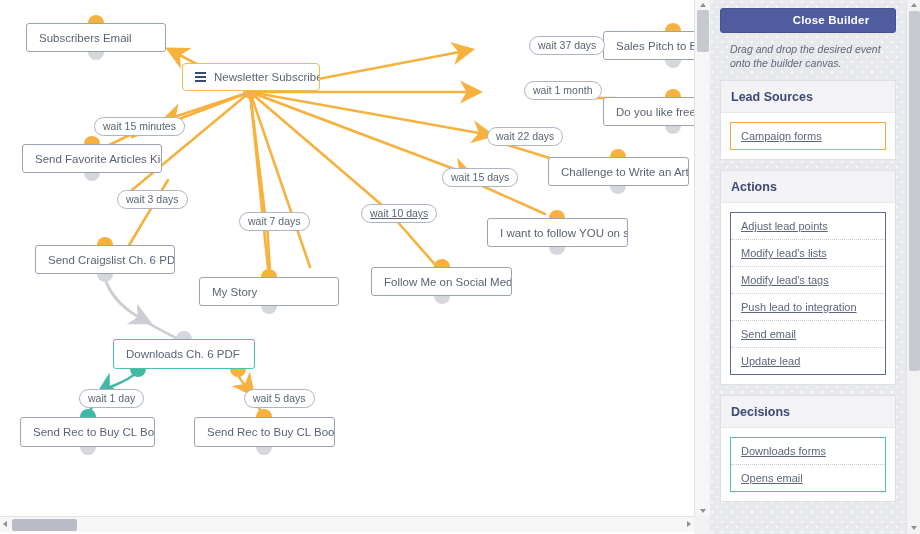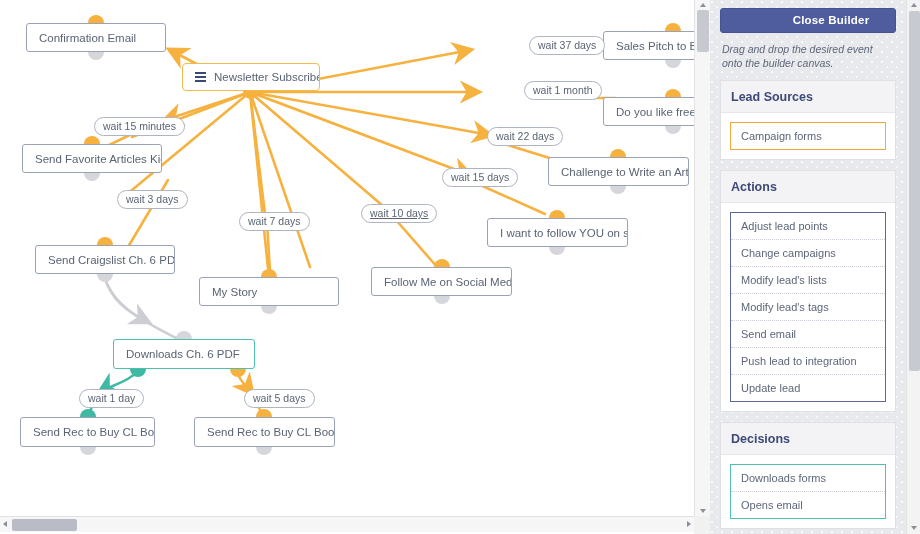--- a/index.html
+++ b/index.html
@@ -157,21 +157,21 @@
     color: #ffffff;
     font-size: 11.5px;
     font-weight: bold;
     text-align: center;
     line-height: 23px;
     cursor: pointer;
     letter-spacing: .2px;
     padding-left: 46px;
   }
   #drag-hint {
-    margin: 9px 2px 10px 2px;
+    margin: 9px 2px 10px 10px;
     font-size: 10.5px;
     font-style: italic;
     color: #5d677a;
     line-height: 1.35;
   }
   .panel {
     background: #ffffff;
     border: 1px solid #dfe0e4;
     margin-bottom: 10px;
     padding-bottom: 9px;
@@ -192,20 +192,21 @@
   .opt-group.navy   { border-color: #5b6794; }
   .opt-group.teal   { border-color: #4ec0ae; }
   .opt {
     font-size: 11px;
     color: #5d6679;
     padding: 7px 10px;
     border-bottom: 1px dotted #c9ccd4;
     background: #fff;
     cursor: pointer;
     white-space: nowrap;
+    text-decoration: underline;
   }
   .opt:last-child { border-bottom: none; }
   .opt.disabled { color: #b9bdc7; }
 
   
   #sb-scroll {
     position: absolute; left: 906px; top: 0; width: 14px; height: 534px;
     background: #f3f3f4;
     border-left: 1px solid #e3e3e5;
     z-index: 30;
@@ -280,21 +281,21 @@
         <span class="list-icon">
             <i></i>
             <i></i>
             <i></i>
           </span>
         <span>Newsletter Subscribers</span>
       </div>
       <div class="dot bottom orange" style="left:243px; top:91px;"></div>
 
       <div class="node" style="left:26px; top:23px; width:140px; height:29px;">
-        <span>Confirmation Email</span>
+        <span>Subscribers Email</span>
       </div>
       <div class="dot top orange" style="left:88px; top:15px;"></div>
       <div class="dot bottom grey" style="left:88px; top:52px;"></div>
 
       <div class="node" style="left:22px; top:144px; width:140px; height:29px;">
         <span>Send Favorite Articles Kick...</span>
       </div>
       <div class="dot top orange" style="left:84px; top:136px;"></div>
       <div class="dot bottom grey" style="left:84px; top:173px;"></div>
 
@@ -413,25 +414,24 @@
       <div class="panel-head">Lead Sources</div>
       <div class="opt-group orange">
         <div class="opt">Campaign forms</div>
       </div>
     </div>
 
     <div class="panel">
       <div class="panel-head">Actions</div>
       <div class="opt-group navy">
         <div class="opt">Adjust lead points</div>
-        <div class="opt">Change campaigns</div>
         <div class="opt">Modify lead's lists</div>
         <div class="opt">Modify lead's tags</div>
+        <div class="opt">Push lead to integration</div>
         <div class="opt">Send email</div>
-        <div class="opt">Push lead to integration</div>
         <div class="opt">Update lead</div>
       </div>
     </div>
 
     <div class="panel">
       <div class="panel-head">Decisions</div>
       <div class="opt-group teal">
         <div class="opt">Downloads forms</div>
         <div class="opt">Opens email</div>
 

